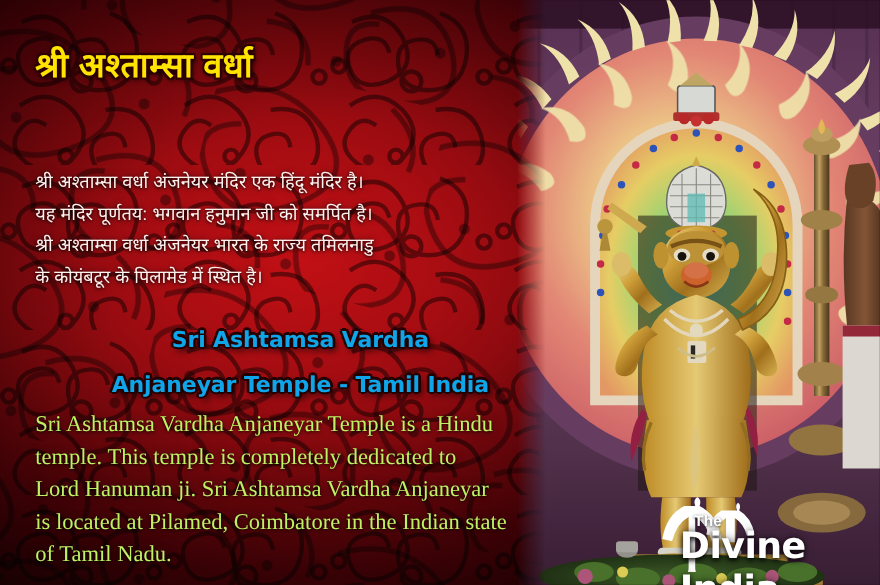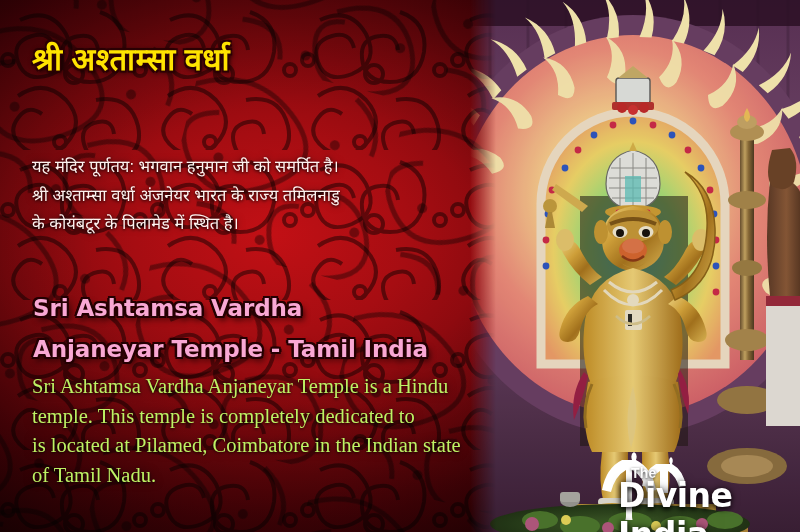--- a/index.html
+++ b/index.html
@@ -54,28 +54,29 @@
     position:absolute;left:32px;top:152px;width:475px;
     font-family:"Liberation Sans",sans-serif;
     font-size:16.5px;line-height:28.5px;color:#fdf2ef;
     text-shadow:0 1px 3px rgba(0,0,0,.85), 0 0 7px rgba(0,0,0,.55);
   }
   .hi-body .ln{display:block;white-space:nowrap;}
 
   .en-title{
     position:absolute;left:33px;top:288px;width:480px;
     font-family:"DejaVu Sans",sans-serif;
-    font-size:23px;font-weight:bold;line-height:41px;
-    color:#f9a8d4;letter-spacing:-.1px;
+    font-size:20px;font-weight:bold;line-height:41px;
+    color:#0ea5e9;letter-spacing:-.1px;
     text-shadow:
       -1.7px -1.7px 0 #240002, 1.7px -1.7px 0 #240002,
       -1.7px  1.7px 0 #240002, 1.7px  1.7px 0 #240002,
       -2.4px 0 0 #240002, 2.4px 0 0 #240002,
       0 -2.4px 0 #240002, 0 2.4px 0 #240002,
       3px 4px 6px rgba(0,0,0,.8);
+    text-align: center;
   }
   .en-title .ln{display:block;white-space:nowrap;}
 
   .en-body{
     position:absolute;left:32px;top:372px;width:478px;
     font-family:"Liberation Serif","DejaVu Serif",serif;
     font-size:20.5px;line-height:29.6px;color:#bef264;
     text-shadow:0 1px 3px rgba(0,0,0,.8), 0 0 8px rgba(0,0,0,.5);
   }
   .en-body .ln{display:block;white-space:nowrap;}
@@ -448,33 +449,35 @@
     </svg>
   </div>
 
   <div class="panel">
 
     <div class="hi-title">
       <span class="ln">श्री  अश्ताम्सा  वर्धा</span>
     </div>
 
     <div class="hi-body">
+      <span class="ln">श्री अश्ताम्सा वर्धा अंजनेयर मंदिर एक हिंदू मंदिर है।</span>
       <span class="ln">यह मंदिर पूर्णतय: भगवान हनुमान जी को समर्पित है।</span>
       <span class="ln">श्री अश्ताम्सा वर्धा अंजनेयर भारत के राज्य तमिलनाडु</span>
       <span class="ln">के कोयंबटूर के पिलामेड में स्थित है।</span>
     </div>
 
     <div class="en-title">
       <span class="ln">Sri Ashtamsa Vardha</span>
       <span class="ln">Anjaneyar Temple - Tamil India</span>
     </div>
 
     <div class="en-body">
       <span class="ln">Sri Ashtamsa Vardha Anjaneyar Temple is a Hindu</span>
       <span class="ln">temple. This temple is completely dedicated to</span>
+      <span class="ln">Lord Hanuman ji. Sri Ashtamsa Vardha Anjaneyar</span>
       <span class="ln">is located at Pilamed, Coimbatore in the Indian state</span>
       <span class="ln">of Tamil Nadu.</span>
     </div>
   </div>
 
   <div class="logo">
     <svg width="100" height="74" viewBox="0 0 100 74">
       <path d="M30 8 q-2 -6 2 -8 q4 2 2 8 q16 8 20 30 l-9 2 q-4 -16 -15 -22 l0 46 q0 6 4 8 l-14 0 q4 -2 4 -8 l0 -46 q-11 6 -15 22 l-9 -2 q4 -22 20 -30z" fill="#ffffff" transform="translate(4,6)"></path>
       <path d="M68 14 q-2 -5 1 -7 q3 2 1 7 q11 6 14 22 l-7 1 q-3 -11 -11 -16 l0 22 l-8 0 l0 -22 q-8 5 -11 16 l-7 -1 q3 -16 14 -22z" fill="#ffffff" transform="translate(4,4)"></path>
     </svg>

